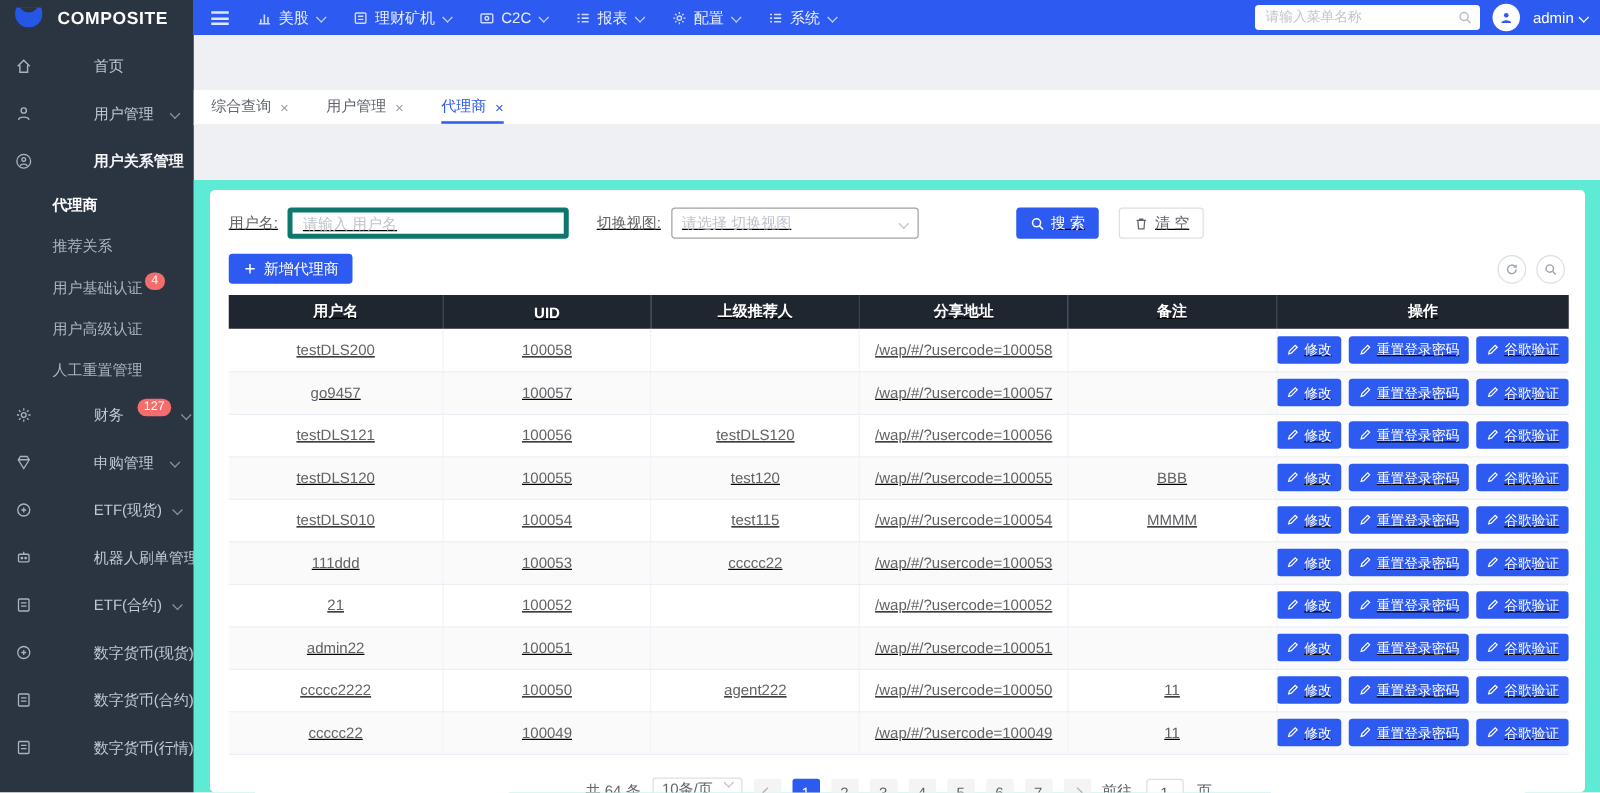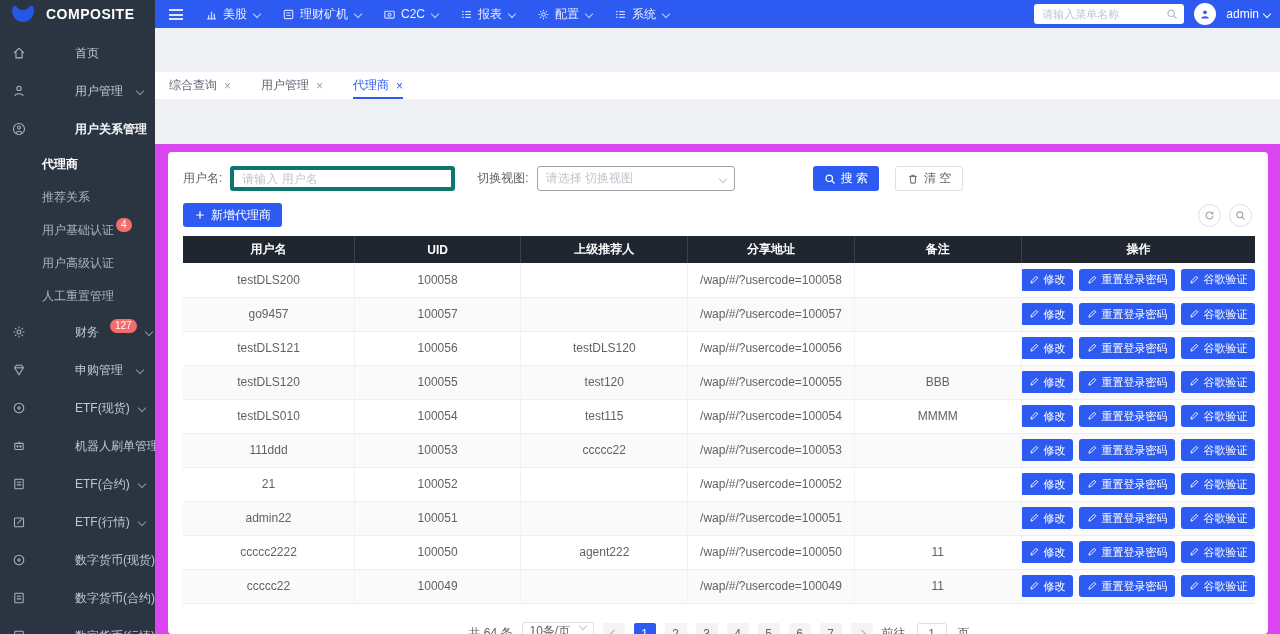--- a/index.html
+++ b/index.html
@@ -32,37 +32,37 @@
   
   .navbar { height:28px; background:#2d5af1; display:flex; align-items:center; color:#e9eeff; padding:0 10px 0 14px; gap:22px; flex-shrink:0; }
   .nav-item { display:flex; align-items:center; gap:5px; cursor:pointer; font-size:12px; }
   .nav-item .chev { border-color:#c6d2ff; margin-left:2px; }
   .n-icon { width:13px; height:13px; color:#cfd9ff; }
   .n-icon svg { width:13px; height:13px; display:block; }
   .hamburger { width:14px; height:11px; border-top:2px solid #dfe7ff; border-bottom:2px solid #dfe7ff; position:relative; cursor:pointer; }
   .hamburger::after { content:""; position:absolute; left:0; top:3px; width:100%; height:2px; background:#dfe7ff; }
   .nav-right { margin-left:auto; display:flex; align-items:center; gap:10px; }
   .nav-search { position:relative; }
-  .nav-search input { width:150px; height:20px; border:none; border-radius:3px; background:#fff; padding:0 24px 0 8px; font-size:11px; outline:none; color:#333; }
+  .nav-search input { width:180px; height:20px; border:none; border-radius:3px; background:#fff; padding:0 24px 0 8px; font-size:11px; outline:none; color:#333; }
   .nav-search input::placeholder { color:#c0c4cc; }
   .nav-search .mag { position:absolute; right:6px; top:4px; width:12px; height:12px; color:#b7bdc9; }
   .avatar { width:22px; height:22px; border-radius:50%; background:#fff; display:flex; align-items:center; justify-content:center; cursor:pointer; }
   .avatar svg { width:14px; height:14px; }
   .user-name { display:flex; align-items:center; gap:5px; color:#fff; cursor:pointer; }
   .user-name .chev { border-color:#fff; }
 
   
   .tabbar { height:28px; background:#fff; display:flex; align-items:stretch; padding-left:14px; gap:30px; flex-shrink:0; border-bottom:1px solid #f0f1f3; }
   .tab { display:flex; align-items:center; gap:7px; color:#5f6570; cursor:pointer; border-bottom:2px solid transparent; padding-top:2px; }
   .tab .x { color:#9aa0aa; font-size:12px; line-height:1; cursor:pointer; }
   .tab.active { color:#2d5af1; border-bottom-color:#2d5af1; }
   .tab.active .x { color:#2d5af1; }
 
   
-  .content { flex:1; background:#d946ef; padding:8px 12px 0 13px; min-height:0; }
+  .content { flex:1; background:#5eead4; padding:8px 12px 0 13px; min-height:0;text-decoration:underline; }
   .card { background:#fff; border-radius:4px; height:100%; padding:14px 13px 0 15px; position:relative; }
 
   .filter-row { display:flex; align-items:center; }
   .f-label { color:#606266; margin-right:8px; }
   .f-input { width:225px; height:25px; border:4px solid #0f766e; border-radius:3px; padding:0 8px; font-size:12px; outline:none; color:#333; }
   .f-input::placeholder { color:#c0c4cc; }
   .f-select { width:198px; height:25px; border:1px solid #a3a3a3; border-radius:3px; display:flex; align-items:center; justify-content:space-between; padding:0 8px; color:#c0c4cc; cursor:pointer; }
   .f-select .chev { border-color:#c0c4cc; margin-left:0; }
   .gap28 { width:22px; }
   .btn { height:25px; border-radius:3px; font-size:12px; display:inline-flex; align-items:center; gap:5px; padding:0 11px; cursor:pointer; border:none; }
@@ -205,30 +205,20 @@
               <rect x="3.2" y="2.5" width="9.6" height="11" rx="1"></rect>
               <path d="M5.5 6h5M5.5 9h5"></path>
             </svg>
           </span>
         <span class="lbl">ETF(合约)</span>
         <span class="chev"></span>
       </div>
       <div class="menu-item">
         <span class="s-icon">
             <svg viewBox="0 0 16 16" fill="none" stroke="currentColor" stroke-width="1.2">
-              <rect x="2.8" y="3.5" width="10.4" height="10" rx="1"></rect>
-              <path d="M6 10l5.5-5.5"></path>
-            </svg>
-          </span>
-        <span class="lbl">ETF(行情)</span>
-        <span class="chev"></span>
-      </div>
-      <div class="menu-item">
-        <span class="s-icon">
-            <svg viewBox="0 0 16 16" fill="none" stroke="currentColor" stroke-width="1.2">
               <circle cx="8" cy="8" r="5.5"></circle>
               <path d="M5.8 8h4.4M8 5.8v4.4"></path>
             </svg>
           </span>
         <span class="lbl">数字货币(现货)</span>
         <span class="chev"></span>
       </div>
       <div class="menu-item">
         <span class="s-icon">
             <svg viewBox="0 0 16 16" fill="none" stroke="currentColor" stroke-width="1.2">

